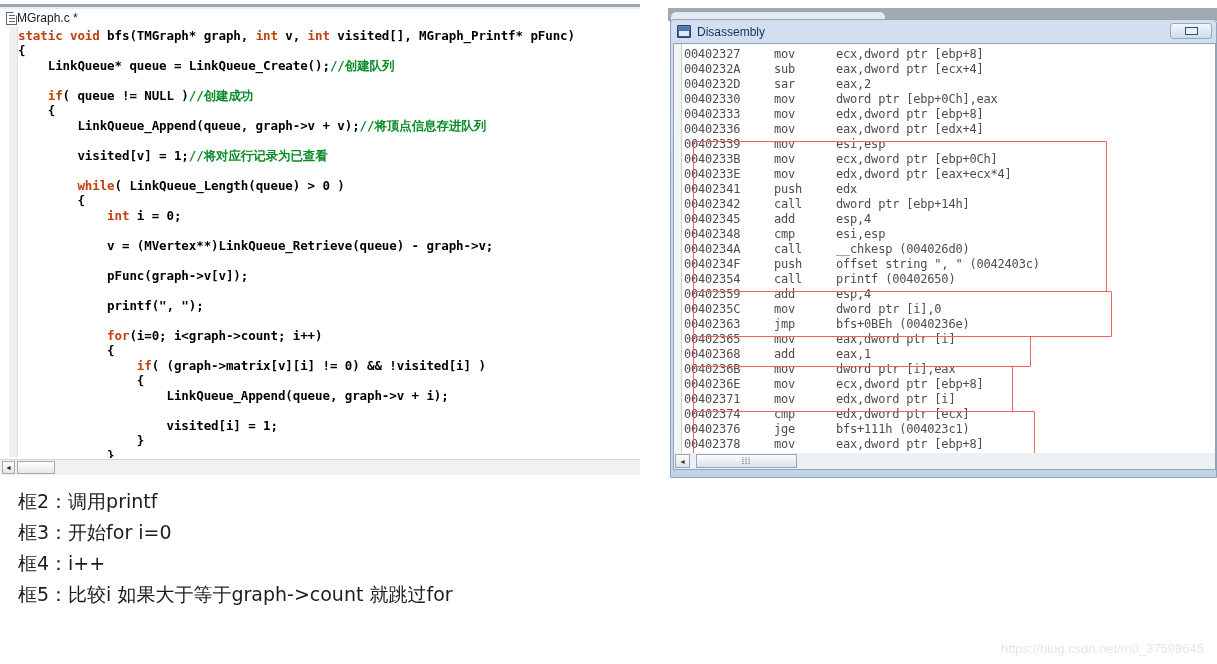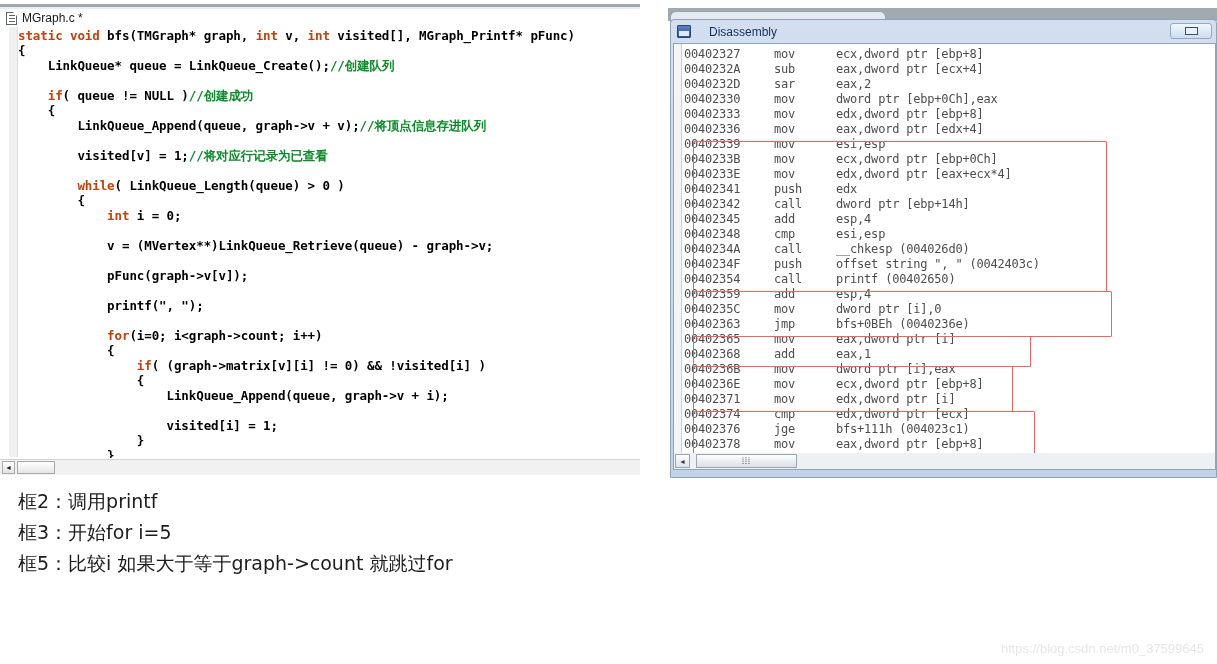--- a/index.html
+++ b/index.html
@@ -36,21 +36,20 @@
   #editor-tabbar {
     position: absolute;
     left: 0; top: 5px; width: 640px; height: 18px;
     background: #ffffff;
     display: flex;
     align-items: center;
   }
   #editor-tab {
     display: flex;
     align-items: center;
-    gap: 5px;
     padding-left: 6px;
     height: 18px;
   }
   .doc-icon {
     width: 11px; height: 13px;
     position: relative;
     background: #ffffff;
     border: 1px solid #5b6770;
     box-sizing: border-box;
   }
@@ -152,21 +151,21 @@
     border-radius: 4px 4px 0 0;
     box-sizing: border-box;
     overflow: hidden;
   }
   #disasm-titlebar {
     position: absolute;
     left: 0; top: 0; width: 100%; height: 23px;
     display: flex;
     align-items: center;
     padding-left: 6px;
-    gap: 18px;
+    gap: 6px;
     box-sizing: border-box;
   }
   .disasm-icon {
     width: 14px; height: 13px;
     background: linear-gradient(#5a81c0, #2d5795);
     border: 1px solid #27456f;
     box-sizing: border-box;
     position: relative;
     border-radius: 1px;
   }
@@ -343,17 +342,18 @@
 
     <div id="disasm-hscroll">
       <div id="disasm-hs-left">◄</div>
       <div id="disasm-hs-thumb">⦙⦙⦙</div>
     </div>
   </div>
 </div>
 
 <div id="annotations">
     <div class="ann-line">框2：调用printf</div>
-    <div class="ann-line">框3：开始for i=5</div>
+    <div class="ann-line">框3：开始for i=0</div>
+    <div class="ann-line">框4：i++</div>
     <div class="ann-line">框5：比较i 如果大于等于graph-&gt;count 就跳过for</div>
   </div>
 
 <div id="watermark">https://blog.csdn.net/m0_37599645</div>
 
 </body></html>

